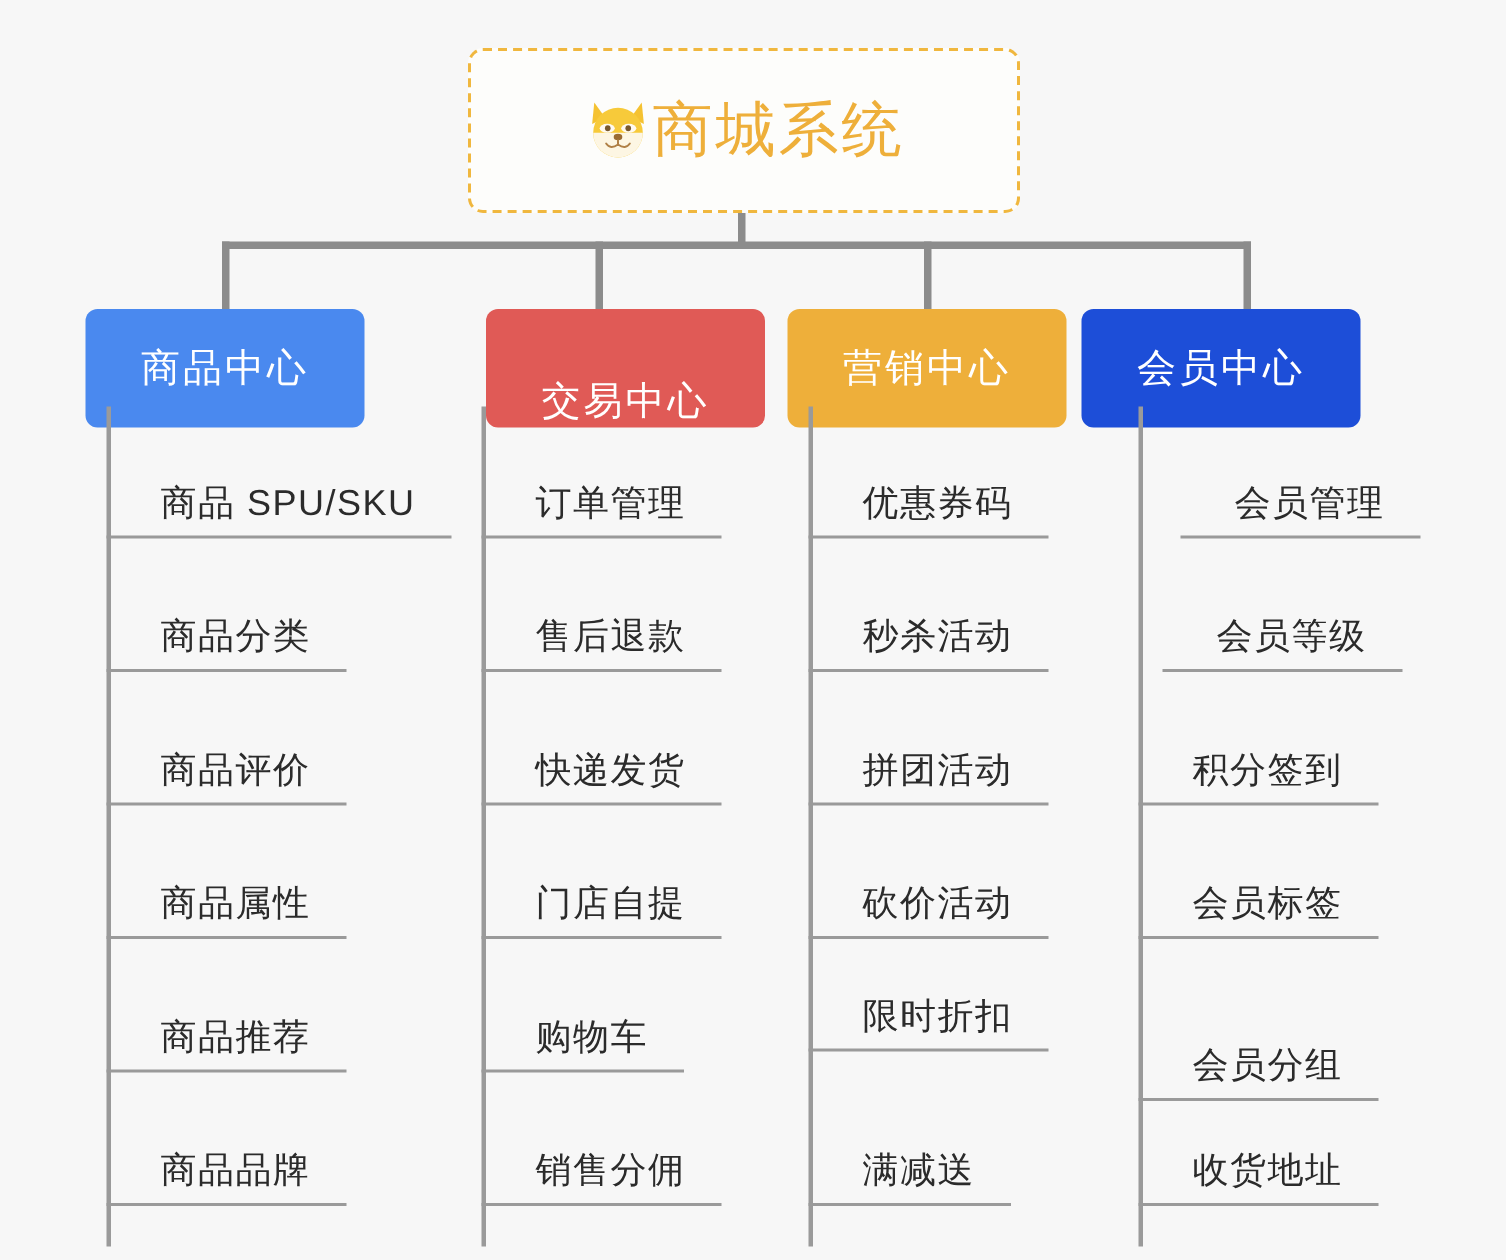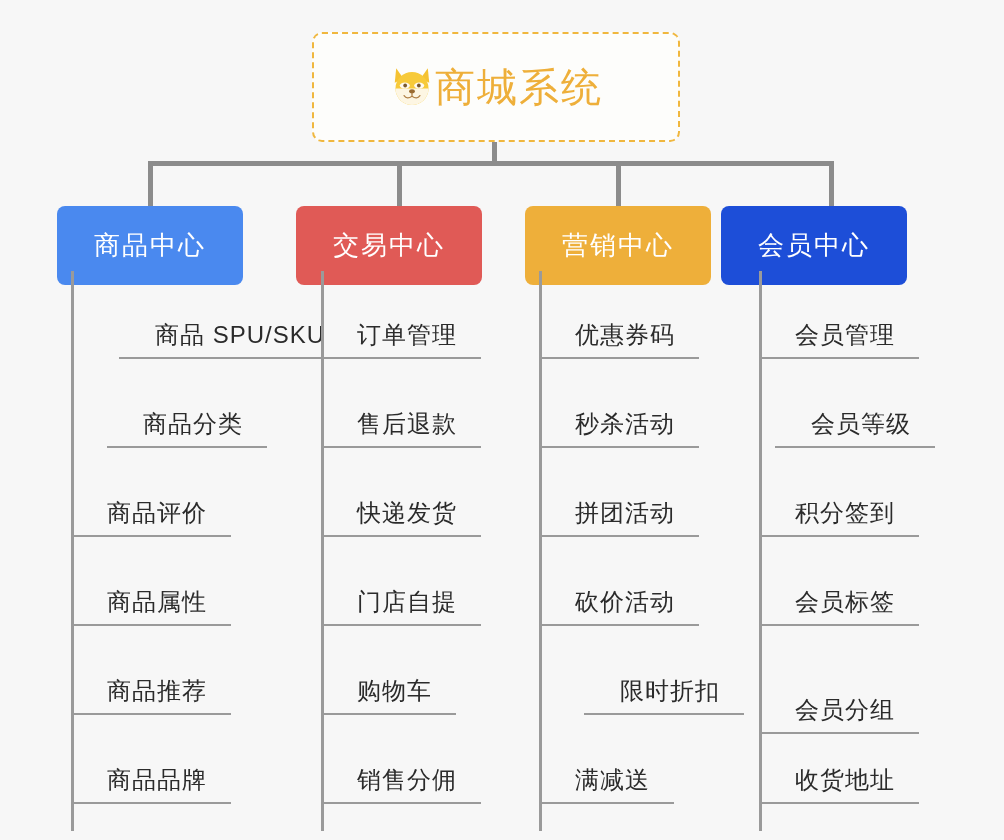--- a/index.html
+++ b/index.html
@@ -108,40 +108,40 @@
   <div class="conn conn-drop" style="left:397px"></div>
   <div class="conn conn-drop" style="left:616px"></div>
   <div class="conn conn-drop" style="left:829px"></div>
 
   <div id="groups">
       <div class="cat-box" style="left: 57px; width: 186px; background: rgb(74, 137, 239);">
         <span>商品中心</span>
       </div>
       <div class="col" style="left: 71px;">
         <div class="col-spine"></div>
-        <div class="item" style="top: 0px; margin-left: 48px;">
+        <div class="item" style="top: 0px;">
           <span class="item-inner">商品 SPU/SKU</span>
         </div>
-        <div class="item" style="top: 89px; margin-left: 36px;">
+        <div class="item" style="top: 89px;">
           <span class="item-inner">商品分类</span>
         </div>
         <div class="item" style="top: 178px;">
           <span class="item-inner">商品评价</span>
         </div>
         <div class="item" style="top: 267px;">
           <span class="item-inner">商品属性</span>
         </div>
         <div class="item" style="top: 356px;">
           <span class="item-inner">商品推荐</span>
         </div>
         <div class="item" style="top: 445px;">
           <span class="item-inner">商品品牌</span>
         </div>
       </div>
-      <div class="cat-box" style="left: 296px; width: 186px; background: rgb(224, 90, 86);">
+      <div class="cat-box" style="left: 324px; width: 186px; background: rgb(224, 90, 86); align-items: flex-end;">
         <span>交易中心</span>
       </div>
       <div class="col" style="left: 321px;">
         <div class="col-spine"></div>
         <div class="item" style="top: 0px;">
           <span class="item-inner">订单管理</span>
         </div>
         <div class="item" style="top: 89px;">
           <span class="item-inner">售后退款</span>
         </div>
@@ -168,33 +168,33 @@
         </div>
         <div class="item" style="top: 89px;">
           <span class="item-inner">秒杀活动</span>
         </div>
         <div class="item" style="top: 178px;">
           <span class="item-inner">拼团活动</span>
         </div>
         <div class="item" style="top: 267px;">
           <span class="item-inner">砍价活动</span>
         </div>
-        <div class="item" style="top: 356px; padding-left: 45px;">
+        <div class="item" style="top: 342px;">
           <span class="item-inner">限时折扣</span>
         </div>
         <div class="item" style="top: 445px;">
           <span class="item-inner">满减送</span>
         </div>
       </div>
       <div class="cat-box" style="left: 721px; width: 186px; background: #1d4ed8;">
         <span>会员中心</span>
       </div>
       <div class="col" style="left: 759px;">
         <div class="col-spine"></div>
-        <div class="item" style="top: 0px;">
+        <div class="item" style="top: 0px; padding-left: 28px;">
           <span class="item-inner">会员管理</span>
         </div>
         <div class="item" style="top: 89px; padding-left: 16px;">
           <span class="item-inner">会员等级</span>
         </div>
         <div class="item" style="top: 178px;">
           <span class="item-inner">积分签到</span>
         </div>
         <div class="item" style="top: 267px;">
           <span class="item-inner">会员标签</span>

